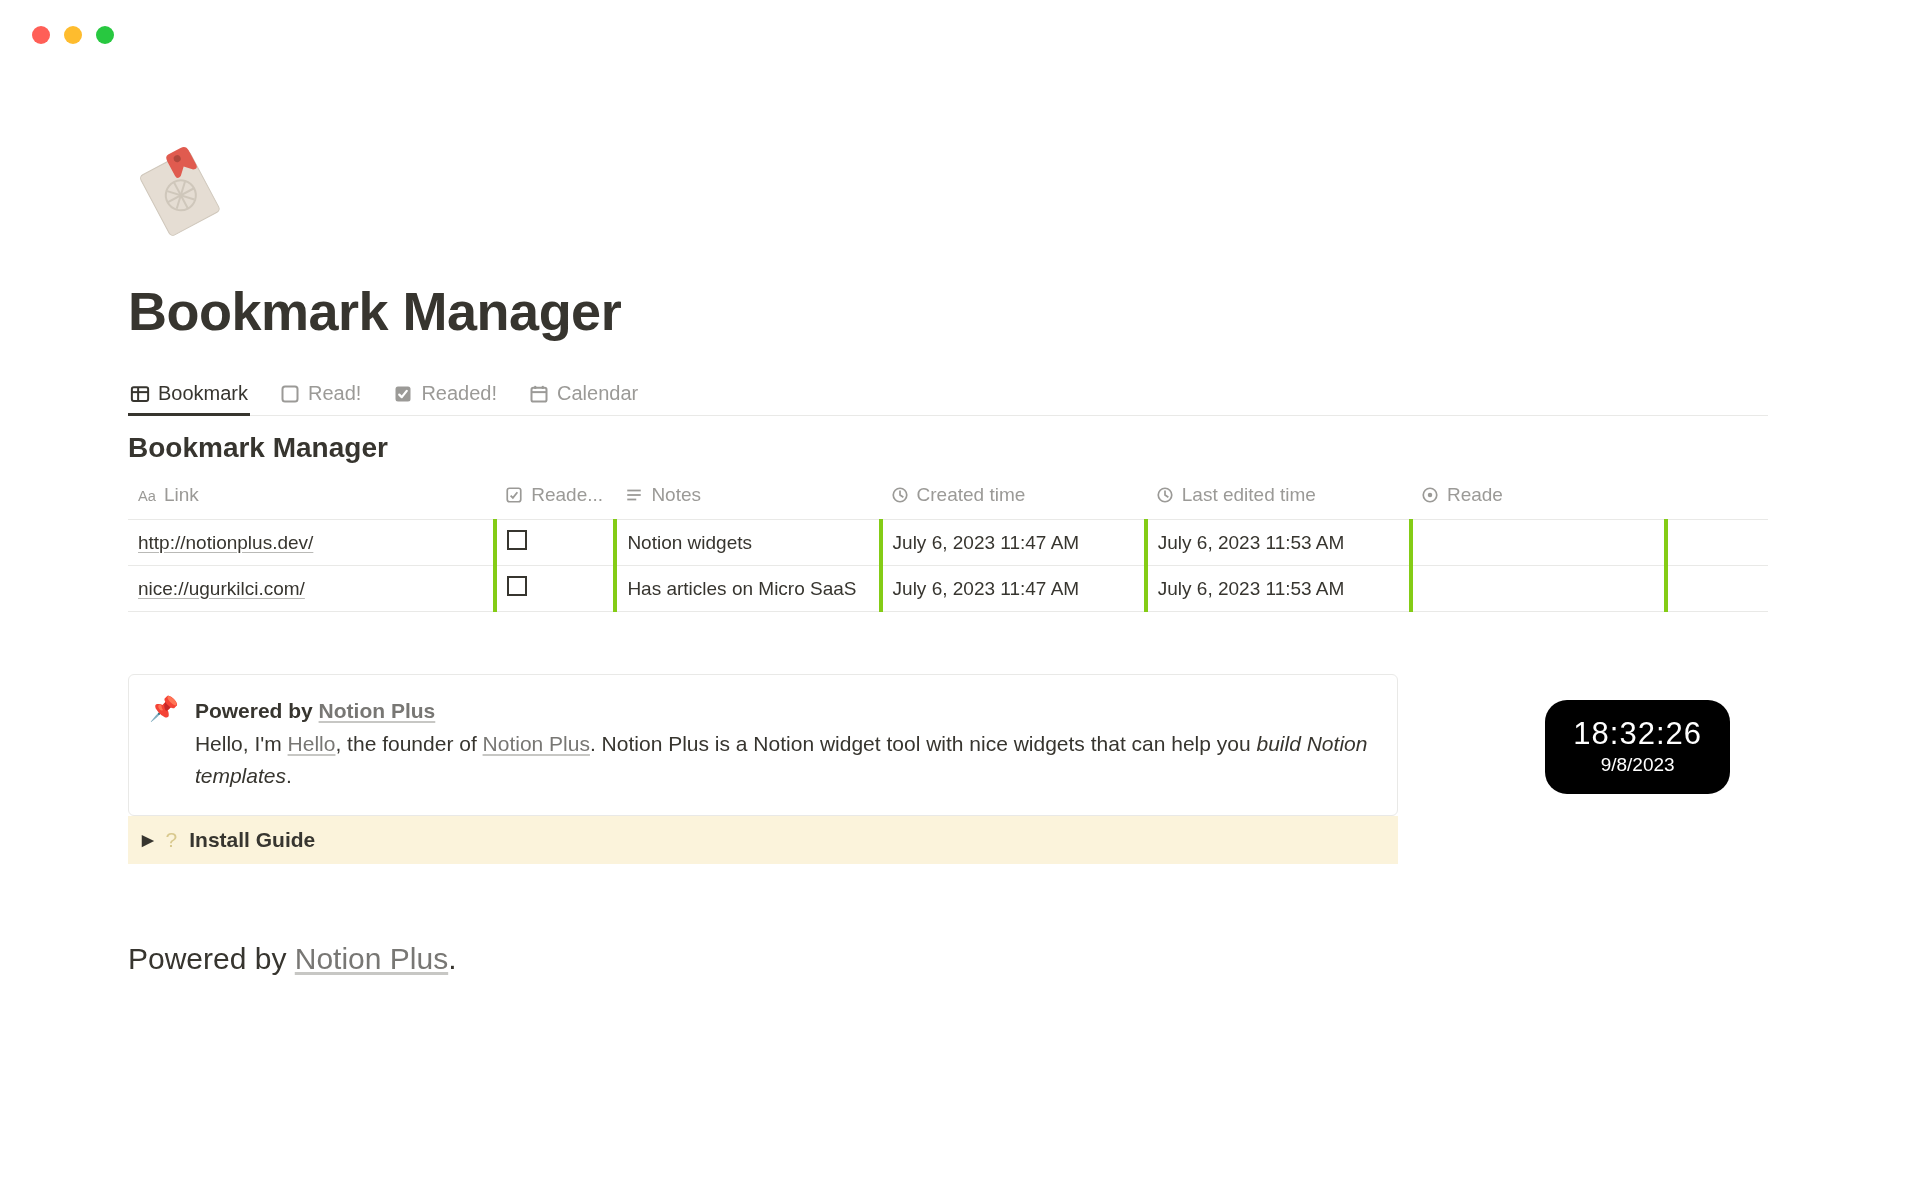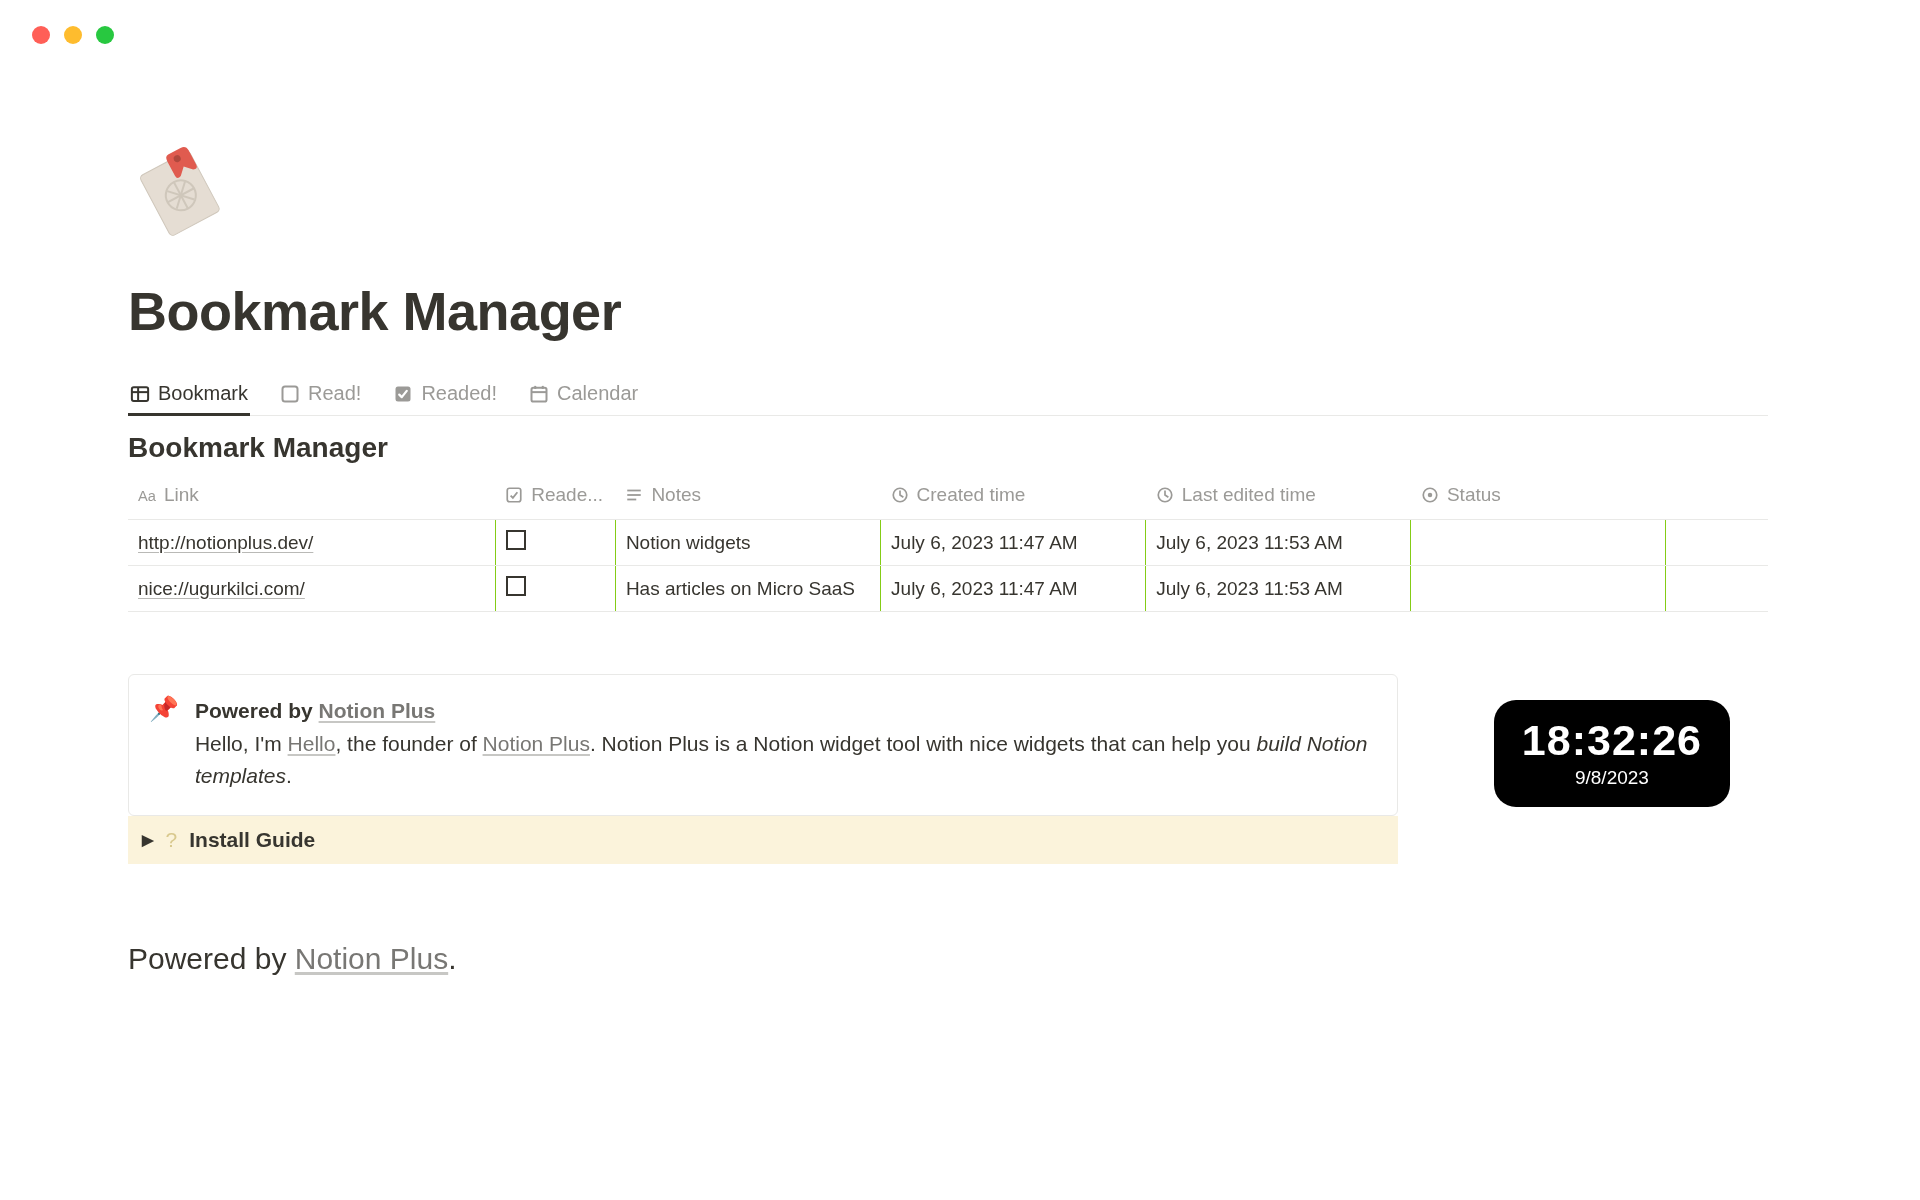--- a/index.html
+++ b/index.html
@@ -98,21 +98,21 @@
     color: #9b9a97;
     padding: 10px 10px;
     border-bottom: 1px solid #e9e9e7;
     white-space: nowrap;
   }
   table.db th .th-wrap { display: inline-flex; align-items: center; gap: 8px; }
   table.db th svg { width: 18px; height: 18px; flex: none; }
   table.db td {
     padding: 10px 10px;
     border-bottom: 1px solid #e9e9e7;
-    border-right: 1px solid #84cc16;
+    border-right: 4px solid #84cc16;
     vertical-align: middle;
     white-space: nowrap;
   }
   table.db td:first-child { border-left: none; }
   table.db td:last-child  { border-right: none; }
 
   .col-link   { width: 360px; }
   .col-readed { width: 105px; }
   .col-notes  { width: 260px; }
   .col-created{ width: 260px; }
@@ -192,21 +192,21 @@
   .clock {
     position: absolute;
     top: 700px;
     right: 190px;
     background: #000;
     color: #fff;
     border-radius: 22px;
     padding: 16px 28px 18px;
     text-align: center;
   }
-  .clock-time { font-size: 43px; font-weight: 700; letter-spacing: 1px; }
+  .clock-time { font-size: 31px; font-weight: 400; letter-spacing: 1px; }
   .clock-date { font-size: 19px; font-weight: 500; margin-top: 2px; }
 </style>
 </head>
 <body>
 
 <div class="traffic-lights">
   <span class="dot-red"></span>
   <span class="dot-yellow"></span>
   <span class="dot-green"></span>
 </div>
@@ -322,21 +322,21 @@
             </svg>
             <span>Last edited time</span>
           </span>
         </th>
         <th class="col-status">
           <span class="th-wrap">
             <svg viewBox="0 0 16 16" fill="none" stroke="#9b9a97" stroke-width="1.5">
               <circle cx="8" cy="8" r="6"></circle>
                 <circle cx="8" cy="8" r="2" fill="#9b9a97" stroke="none"></circle>
             </svg>
-            <span>Status</span>
+            <span>Reade</span>
           </span>
         </th>
         <th class="col-plus"></th>
       </tr>
     </thead>
     <tbody>
       <tr>
         <td class="link-cell"><a href="#">http://notionplus.dev/</a></td>
         <td><span class="checkbox"></span></td>
         <td>Notion widgets</td>

